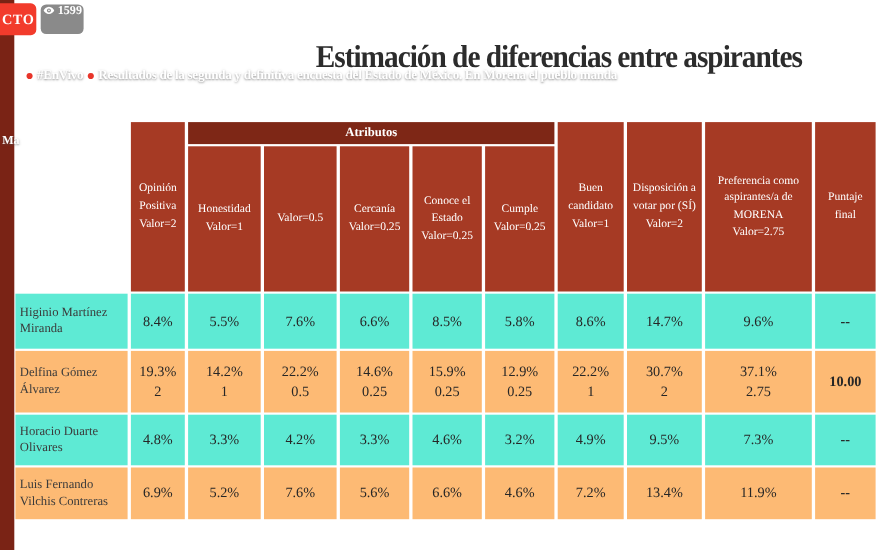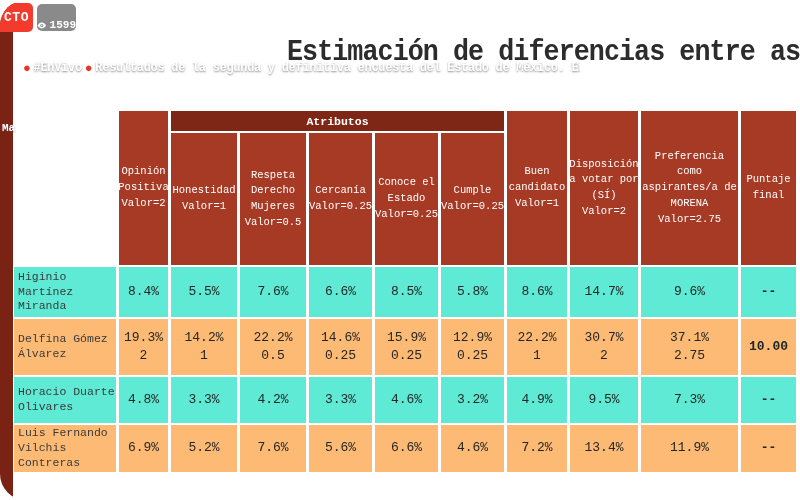--- a/index.html
+++ b/index.html
@@ -1,34 +1,34 @@
 <!DOCTYPE html>
 <html><head>
 <meta charset="utf-8">
 <style>
   * { margin:0; padding:0; box-sizing:border-box; }
   html,body { background:#ffffff; }
   .screen {
     position:relative; width:800px; height:500px; overflow:hidden;
-    background:#ffffff; font-family:Liberation Mono, monospace;border-radius:26px;
+    background:#ffffff; font-family:Liberation Serif, serif;
   }
   
   .strip { position:absolute; left:0; top:0; width:13px; height:500px; background:#7a2315; }
 
   
   .badge-live {
     position:absolute; left:0; top:3px; width:33px; height:29px;
     background:#f23b2c; border-radius:0 5px 5px 0;
     display:flex; align-items:center; justify-content:center;
     color:#fff; font-size:13px; font-weight:bold; z-index:30; letter-spacing:.5px;
   }
   .badge-viewers {
     position:absolute; left:37px; top:4px; width:39px; height:27px;
     background:#8a8a8a; border-radius:5px;
-    display:flex; align-items:flex-end; justify-content:center; gap:3px;
+    display:flex; align-items:flex-start; justify-content:center; gap:3px;
     color:#fff; font-size:11px; font-weight:bold; z-index:30;
   }
   .badge-viewers svg { width:11px; height:11px; display:block; }
 
   
   .ticker {
     position:absolute; left:20px; top:61px; width:560px; z-index:20;
     color:#fff; font-size:12px; font-weight:bold; letter-spacing:-.3px;
     text-shadow:0 1px 2px rgba(80,80,80,.65); white-space:nowrap; overflow:hidden;
   }
@@ -103,21 +103,20 @@
 
     <div class="hcell gc2 span-hdr">
       <div>Opinión Positiva</div>
       <div>Valor=2</div>
     </div>
     <div class="hcell gc3 gr2">
       <div>Honestidad</div>
       <div>Valor=1</div>
     </div>
     <div class="hcell gc4 gr2">
-      <div>Respeta Derecho Mujeres</div>
       <div>Valor=0.5</div>
     </div>
     <div class="hcell gc5 gr2">
       <div>Cercanía</div>
       <div>Valor=0.25</div>
     </div>
     <div class="hcell gc6 gr2">
       <div>Conoce el Estado</div>
       <div>Valor=0.25</div>
     </div>

